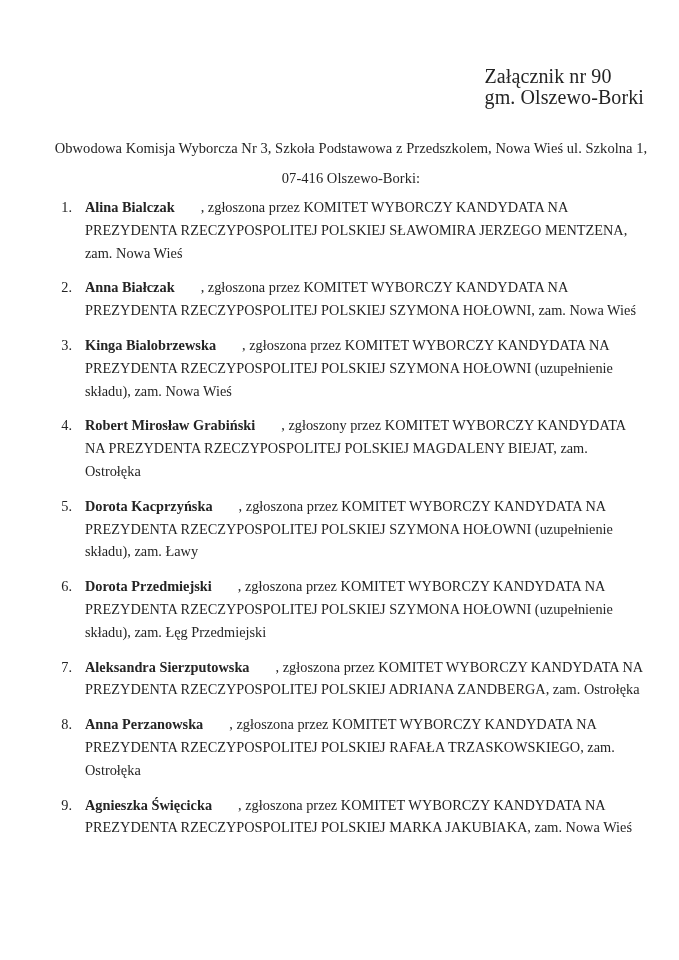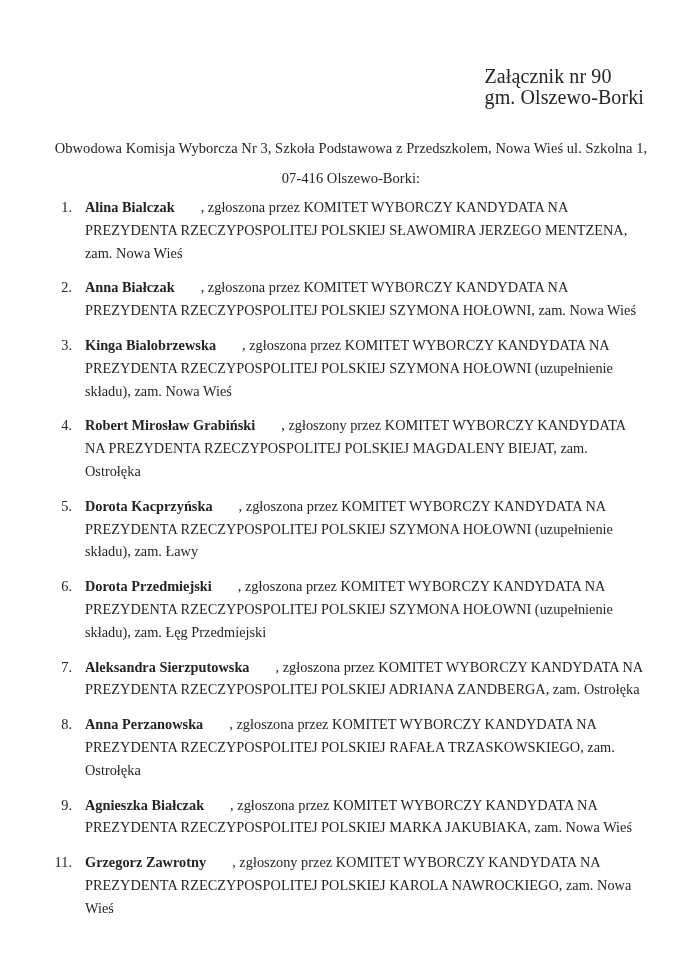--- a/index.html
+++ b/index.html
@@ -101,17 +101,16 @@
 
   <ol class="candidate-list">
       <li class="candidate-item"><span class="item-number">1.</span><span class="cand-name">Alina Bialczak</span><span class="cand-rest">, zgłoszona przez KOMITET WYBORCZY KANDYDATA NA PREZYDENTA RZECZYPOSPOLITEJ POLSKIEJ SŁAWOMIRA JERZEGO MENTZENA, zam. Nowa Wieś</span></li>
       <li class="candidate-item"><span class="item-number">2.</span><span class="cand-name">Anna Białczak</span><span class="cand-rest">, zgłoszona przez KOMITET WYBORCZY KANDYDATA NA PREZYDENTA RZECZYPOSPOLITEJ POLSKIEJ SZYMONA HOŁOWNI, zam. Nowa Wieś</span></li>
       <li class="candidate-item"><span class="item-number">3.</span><span class="cand-name">Kinga Bialobrzewska</span><span class="cand-rest">, zgłoszona przez KOMITET WYBORCZY KANDYDATA NA PREZYDENTA RZECZYPOSPOLITEJ POLSKIEJ SZYMONA HOŁOWNI (uzupełnienie składu), zam. Nowa Wieś</span></li>
       <li class="candidate-item"><span class="item-number">4.</span><span class="cand-name">Robert Mirosław Grabiński</span><span class="cand-rest">, zgłoszony przez KOMITET WYBORCZY KANDYDATA NA PREZYDENTA RZECZYPOSPOLITEJ POLSKIEJ MAGDALENY BIEJAT, zam. Ostrołęka</span></li>
       <li class="candidate-item"><span class="item-number">5.</span><span class="cand-name">Dorota Kacprzyńska</span><span class="cand-rest">, zgłoszona przez KOMITET WYBORCZY KANDYDATA NA PREZYDENTA RZECZYPOSPOLITEJ POLSKIEJ SZYMONA HOŁOWNI (uzupełnienie składu), zam. Ławy</span></li>
       <li class="candidate-item"><span class="item-number">6.</span><span class="cand-name">Dorota Przedmiejski</span><span class="cand-rest">, zgłoszona przez KOMITET WYBORCZY KANDYDATA NA PREZYDENTA RZECZYPOSPOLITEJ POLSKIEJ SZYMONA HOŁOWNI (uzupełnienie składu), zam. Łęg Przedmiejski</span></li>
       <li class="candidate-item"><span class="item-number">7.</span><span class="cand-name">Aleksandra Sierzputowska</span><span class="cand-rest">, zgłoszona przez KOMITET WYBORCZY KANDYDATA NA PREZYDENTA RZECZYPOSPOLITEJ POLSKIEJ ADRIANA ZANDBERGA, zam. Ostrołęka</span></li>
       <li class="candidate-item"><span class="item-number">8.</span><span class="cand-name">Anna Perzanowska</span><span class="cand-rest">, zgłoszona przez KOMITET WYBORCZY KANDYDATA NA PREZYDENTA RZECZYPOSPOLITEJ POLSKIEJ RAFAŁA TRZASKOWSKIEGO, zam. Ostrołęka</span></li>
-      <li class="candidate-item"><span class="item-number">9.</span><span class="cand-name">Agnieszka Białczak</span><span class="cand-rest">, zgłoszona przez KOMITET WYBORCZY KANDYDATA NA PREZYDENTA RZECZYPOSPOLITEJ POLSKIEJ MARKA JAKUBIAKA, zam. Nowa Wieś</span></li>
-      <li class="candidate-item"><span class="item-number">11.</span><span class="cand-name">Grzegorz Zawrotny</span><span class="cand-rest">, zgłoszony przez KOMITET WYBORCZY KANDYDATA NA PREZYDENTA RZECZYPOSPOLITEJ POLSKIEJ KAROLA NAWROCKIEGO, zam. Nowa Wieś</span></li>
+      <li class="candidate-item"><span class="item-number">9.</span><span class="cand-name">Agnieszka Święcicka</span><span class="cand-rest">, zgłoszona przez KOMITET WYBORCZY KANDYDATA NA PREZYDENTA RZECZYPOSPOLITEJ POLSKIEJ MARKA JAKUBIAKA, zam. Nowa Wieś</span></li>
     </ol>
 
 </div>
 
 </body></html>

